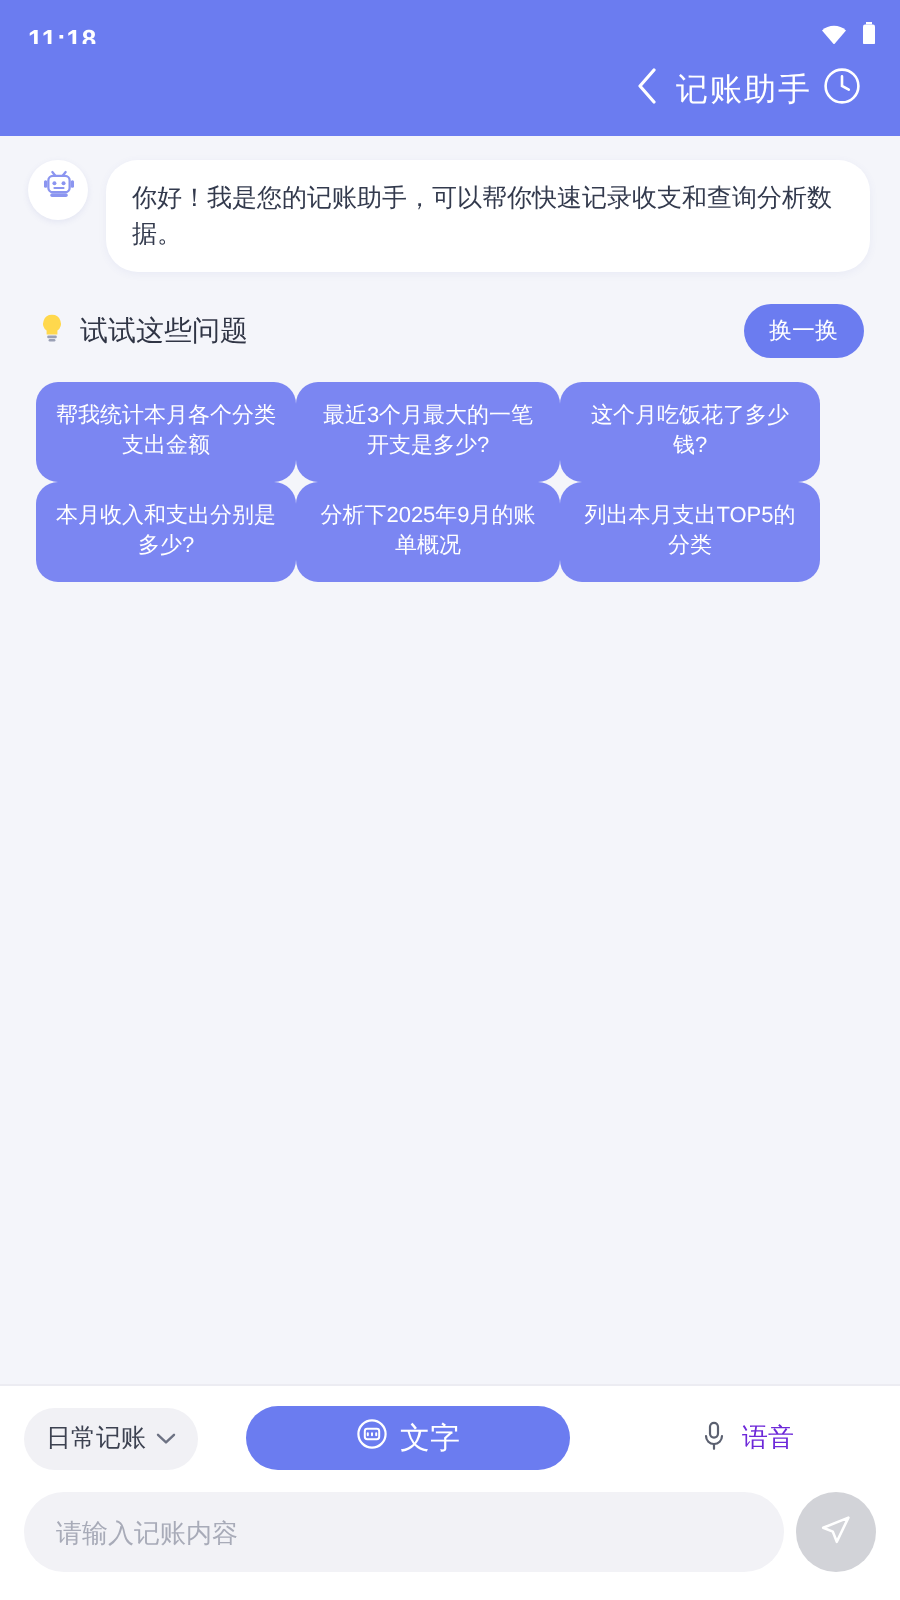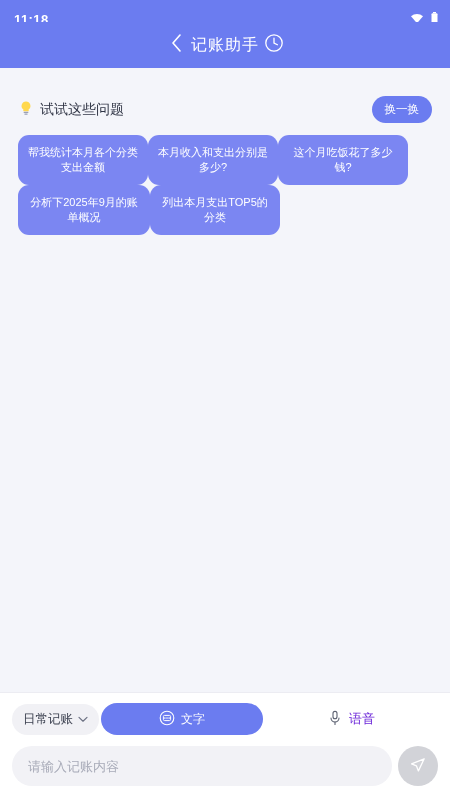--- a/index.html
+++ b/index.html
@@ -16,21 +16,21 @@
     height:22px; background:#6b7cf0; color:#fff;
     display:flex; align-items:center; justify-content:space-between;
     padding:16px 12px 0 14px; flex:0 0 auto;
   }
   .status-time { font-size:13px; font-weight:bold; letter-spacing:.4px; }
   .status-icons { display:flex; align-items:center; gap:7px; }
 
   
   .header {
     height:46px; background:#6b7cf0; color:#fff;
-    display:flex; align-items:center; justify-content:center;
+    display:flex; align-items:center; justify-content:flex-end;
     padding:0 14px; flex:0 0 auto;
   }
   .header-title { font-size:16px; font-weight:500; letter-spacing:1px; }
   .hdr-btn { width:30px; height:30px; display:flex; align-items:center; justify-content:center; }
 
   
   .body { flex:1 1 auto; overflow:hidden; padding:12px 0 0 0; }
 
   
   .greet-row { display:flex; align-items:flex-start; gap:9px; padding:0 14px; }
@@ -66,30 +66,30 @@
   }
   .chip.w1 { width:130px; }
   .chip.w2 { width:132px; }
   .chip.w3 { width:130px; }
 
   
   .dock {
     flex:0 0 auto; background:#fff; border-top:1px solid #ececf2;
     padding:10px 12px 14px 12px;
   }
-  .dock-row1 { display:flex; align-items:center; gap:2px; }
+  .dock-row1 { display:flex; align-items:center; gap:24px; }
   .mode-pill {
     background:#f1f1f5; border-radius:16px; padding:7px 11px;
     display:flex; align-items:center; gap:5px;
     font-size:12.5px; color:#3d4251; cursor:pointer;
   }
   .seg-text {
     flex:0 0 auto; width:162px; height:32px; background:#6b7cf0; color:#fff;
     border-radius:16px; display:flex; align-items:center; justify-content:center;
-    gap:6px; font-size:12px; cursor:pointer;
+    gap:6px; font-size:15px; cursor:pointer;font-family:Liberation Serif, serif;
   }
   .seg-voice {
     flex:1 1 auto; height:32px; display:flex; align-items:center; justify-content:center;
     gap:7px; font-size:13px; color:#6d28d9; cursor:pointer;
   }
   .dock-row2 { display:flex; align-items:center; gap:6px; margin-top:11px; }
   .text-input {
     flex:1 1 auto; height:40px; background:#f2f2f6; border:none; border-radius:20px;
     padding:0 16px; font-size:13px; color:#2f3342; font-family:inherit; outline:none;
   }
@@ -135,39 +135,58 @@
         <svg width="20" height="20" viewBox="0 0 20 20">
             <circle cx="10" cy="10" r="8.2" stroke="#fff" stroke-width="1.3" fill="none"></circle>
             <path d="M10 5.2 L10 10 L13.4 11.8" stroke="#fff" stroke-width="1.3" fill="none" stroke-linecap="round"></path>
           </svg>
       </span>
     </div>
   </div>
 
   <div class="body">
 
+    <div class="greet-row">
+      <div class="avatar">
+        <span>
+          <svg width="19" height="19" viewBox="0 0 20 20">
+            <path d="M6.5 3.2 L8 5" stroke="#8b95f0" stroke-width="1.2" stroke-linecap="round"></path>
+            <path d="M13.5 3.2 L12 5" stroke="#8b95f0" stroke-width="1.2" stroke-linecap="round"></path>
+            <rect x="4.4" y="5.2" width="11.2" height="8.6" rx="2.4" stroke="#8b95f0" stroke-width="1.2" fill="none"></rect>
+            <circle cx="7.6" cy="9.1" r="1.05" fill="#8b95f0"></circle>
+            <circle cx="12.4" cy="9.1" r="1.05" fill="#8b95f0"></circle>
+            <path d="M7.6 11.6 L12.4 11.6" stroke="#8b95f0" stroke-width="1.1" stroke-linecap="round"></path>
+            <rect x="2.1" y="7.5" width="1.7" height="4" rx="0.8" fill="#8b95f0"></rect>
+            <rect x="16.2" y="7.5" width="1.7" height="4" rx="0.8" fill="#8b95f0"></rect>
+            <rect x="5.4" y="14.4" width="9.2" height="1.9" rx="0.9" fill="#8b95f0"></rect>
+          </svg>
+        </span>
+      </div>
+      <div class="bubble">你好！我是您的记账助手，可以帮你快速记录收支和查询分析数据。</div>
+    </div>
 
     <div class="sugg-head">
       <div class="sugg-title">
         <span>
           <svg width="16" height="16" viewBox="0 0 16 16">
               <path d="M8 1.4 A4.4 4.4 0 0 1 10.7 9.3 L10.7 11.3 L5.3 11.3 L5.3 9.3 A4.4 4.4 0 0 1 8 1.4 Z" fill="#ffd84d"></path>
               <rect x="5.6" y="11.8" width="4.8" height="1.3" rx="0.6" fill="#9aa0b5"></rect>
               <rect x="6.3" y="13.5" width="3.4" height="1.2" rx="0.6" fill="#9aa0b5"></rect>
             </svg>
         </span>
         <span>试试这些问题</span>
       </div>
       <button class="refresh-btn">换一换</button>
     </div>
 
     <div class="chips">
       <div class="chip w1">帮我统计本月各个分类支出金额</div>
+      <div class="chip w2">最近3个月最大的一笔开支是多少?</div>
+      <div class="chip w1">这个月吃饭花了多少钱?</div>
       <div class="chip w3">本月收入和支出分别是多少?</div>
-      <div class="chip w1">这个月吃饭花了多少钱?</div>
       <div class="chip w2">分析下2025年9月的账单概况</div>
       <div class="chip w3">列出本月支出TOP5的分类</div>
     </div>
 
   </div>
 
   <div class="dock">
     <div class="dock-row1">
       <div class="mode-pill">
         <span>日常记账</span>

